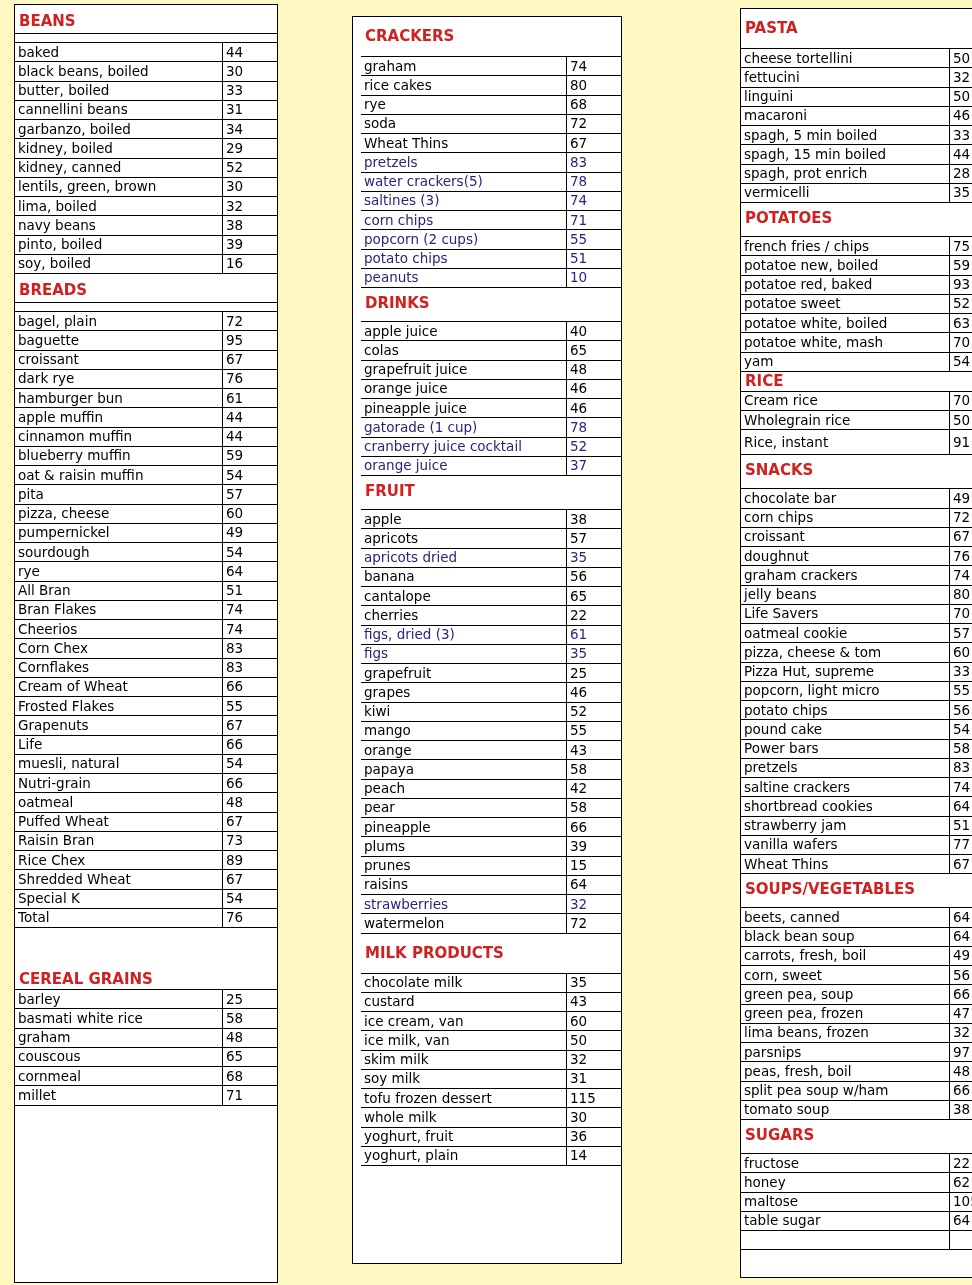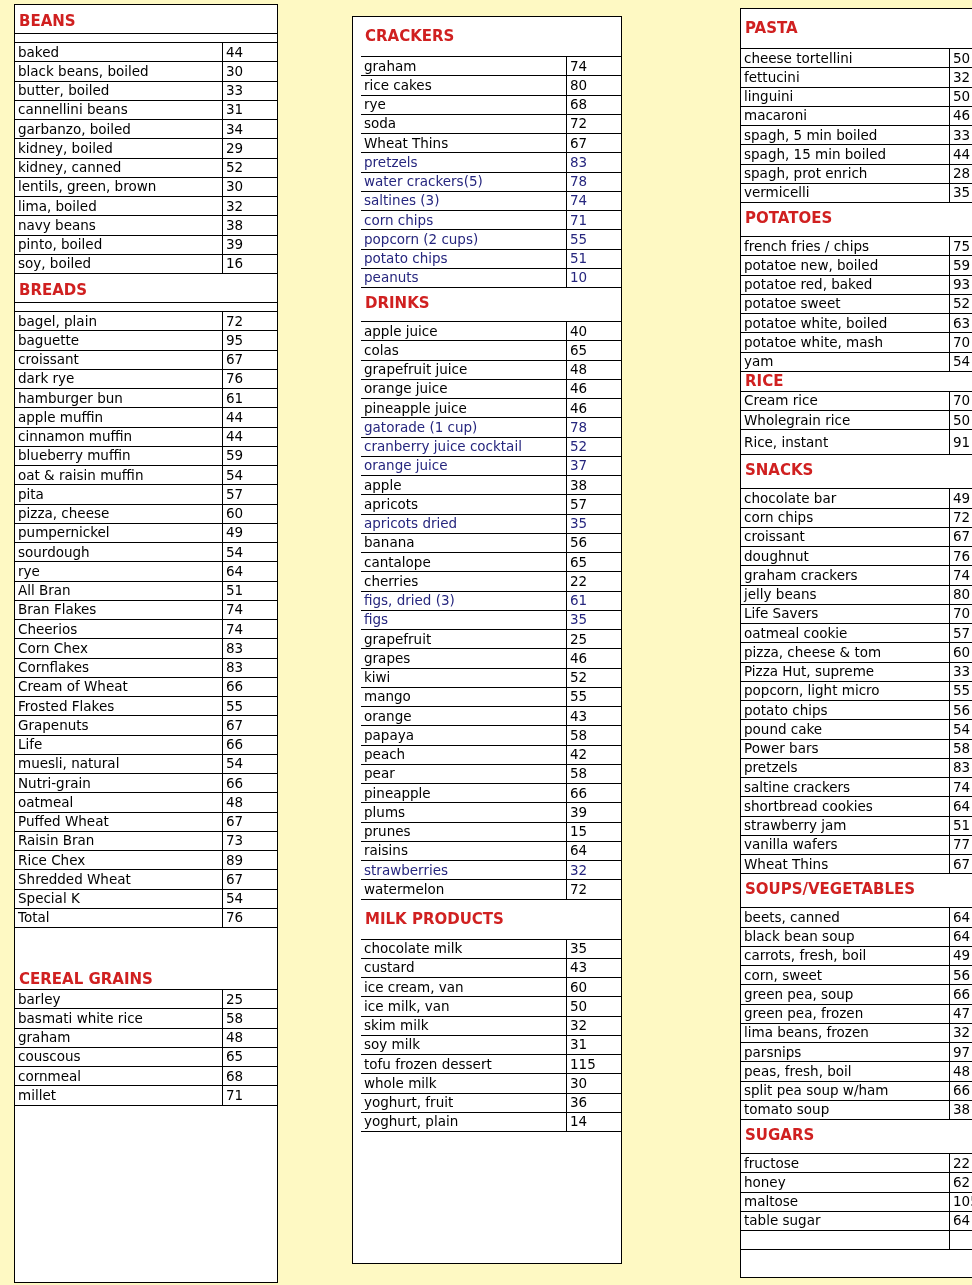--- a/index.html
+++ b/index.html
@@ -345,20 +345,23 @@
         <div class="val">78</div>
       </div>
       <div class="row navy">
         <div class="lbl">cranberry juice cocktail</div>
         <div class="val">52</div>
       </div>
       <div class="row navy">
         <div class="lbl">orange juice</div>
         <div class="val">37</div>
       </div>
+      <div class="sec-hdr h-md">
+        <span class="sec-title">FRUIT</span>
+      </div>
       <div class="row">
         <div class="lbl">apple</div>
         <div class="val">38</div>
       </div>
       <div class="row">
         <div class="lbl">apricots</div>
         <div class="val">57</div>
       </div>
       <div class="row navy">
         <div class="lbl">apricots dried</div>

